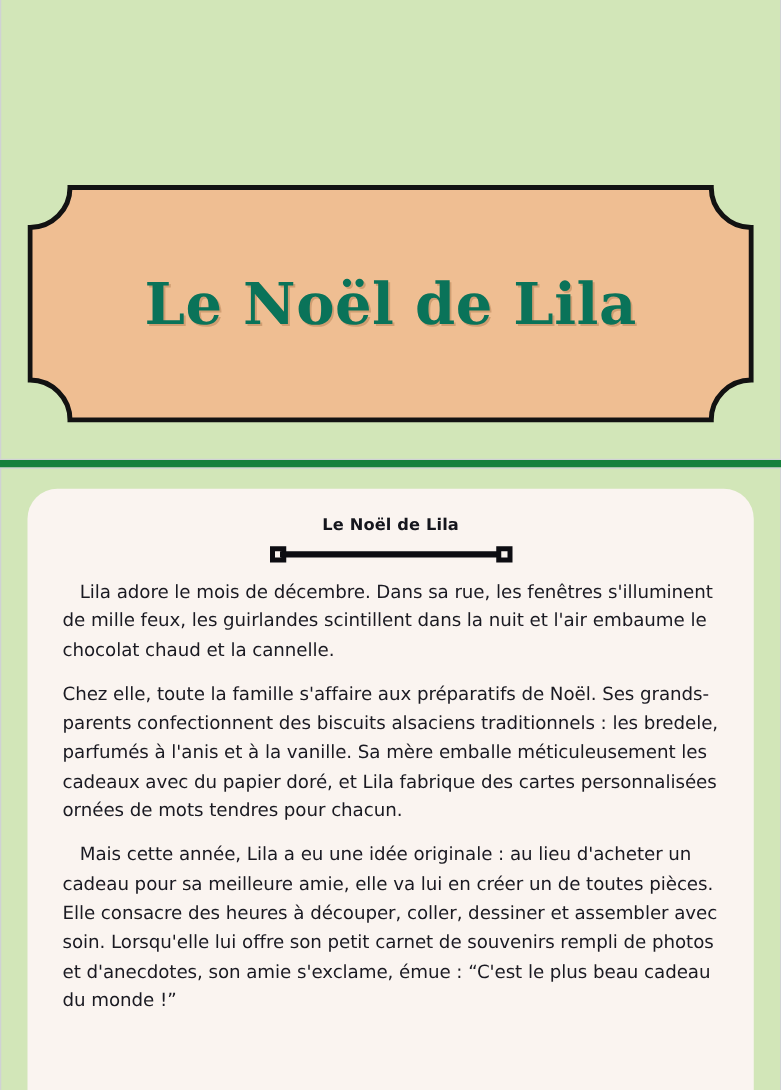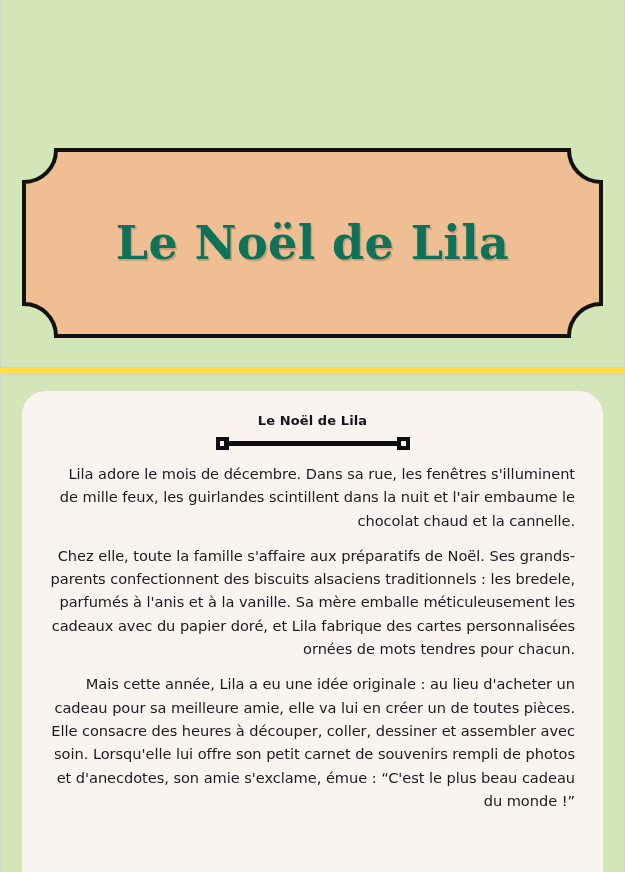--- a/index.html
+++ b/index.html
@@ -9,21 +9,21 @@
     height:872px;
     background:#f5f6f8;
     font-family:"DejaVu Sans", sans-serif;
     overflow:hidden;
   }
 
   #app {
     position:relative;
     width:625px;
     height:872px;
-    background:#fde047;
+    background:#15803d;
     border-radius:30px;
   }
 
   
   .panel {
     position:absolute;
     left:0;
     width:625px;
     background:#d2e6b8;
     border:1px solid #d0d2d4;
@@ -125,21 +125,20 @@
   }
   .doc-rule .cap.left  { left:0; }
   .doc-rule .cap.right { right:0; }
 
   .doc-body {
     font-family:"DejaVu Sans", sans-serif;
     font-size:14.6px;
     line-height:23.3px;
     color:#1a1a22;
     letter-spacing:-0.05px;
-    text-align:right;
   }
   .doc-body p { white-space:pre-wrap; }
   .doc-body p.gap-before { margin-top:12px; }
 </style>
 </head>
 <body>
 
 <div id="app">
 
   <section class="panel banner-panel">

